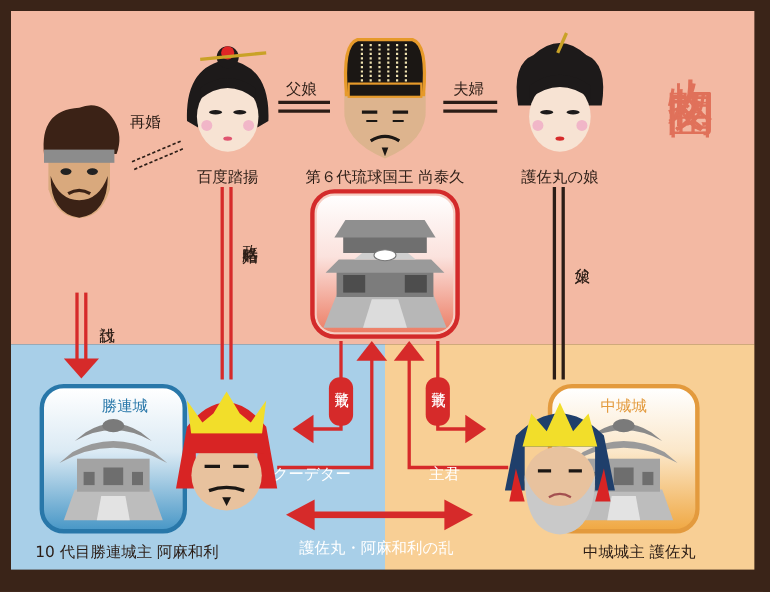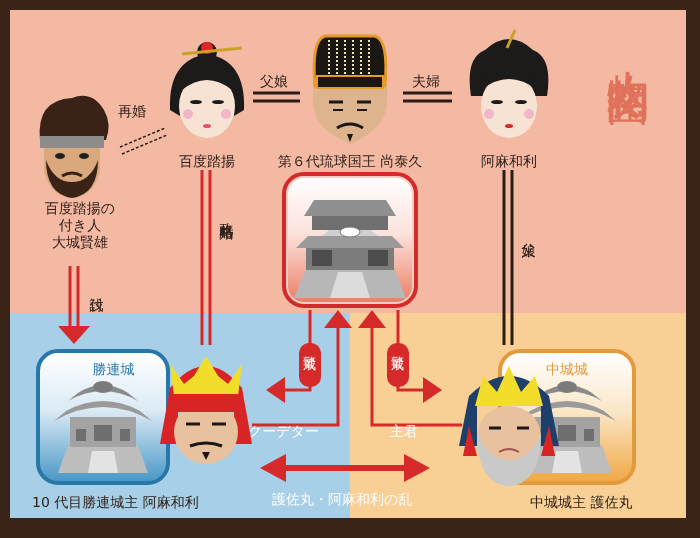--- a/index.html
+++ b/index.html
@@ -163,23 +163,20 @@
 
   <svg width="80" height="110" style="left:22px;top:80px;">
     <path d="M8,50 Q4,10 40,8 Q60,0 72,20 Q80,34 74,50 Z" fill="#3b2216"></path>
     <path d="M12,50 L12,82 Q20,108 40,108 Q60,108 68,82 L68,50 Z" fill="#d9a97d"></path>
     <rect x="8" y="46" width="64" height="12" fill="#8c8c8c"></rect>
     <path d="M14,70 Q14,104 40,108 Q66,104 66,70 Q58,92 40,92 Q22,92 14,70 Z" fill="#3b2216"></path>
     <ellipse cx="28" cy="66" rx="5" ry="3" fill="#222"></ellipse>
     <ellipse cx="52" cy="66" rx="5" ry="3" fill="#222"></ellipse>
     <path d="M30,86 Q40,80 50,86" stroke="#3b2216" stroke-width="3" fill="none"></path>
   </svg>
-  <div class="lbl multi" style="left:20px;top:190px;width:100px;">百度踏揚の
-付き人
-大城賢雄</div>
 
   <svg width="90" height="100" style="left:152px;top:30px;">
     <path d="M8,70 Q6,20 45,14 Q84,20 82,70 L72,76 Q72,40 45,34 Q18,40 18,76 Z" fill="#1d1a1a"></path>
     <circle cx="45" cy="12" r="10" fill="#1d1a1a"></circle>
     <circle cx="45" cy="8" r="6" fill="#e02626"></circle>
     <line x1="20" y1="14" x2="80" y2="8" stroke="#c9a227" stroke-width="3"></line>
     <ellipse cx="45" cy="66" rx="28" ry="32" fill="#f7e3d3"></ellipse>
     <path d="M20,50 Q45,30 70,50 L70,40 Q45,22 20,40 Z" fill="#1d1a1a"></path>
     <ellipse cx="34" cy="62" rx="6" ry="2" fill="#1d1a1a"></ellipse>
     <ellipse cx="56" cy="62" rx="6" ry="2" fill="#1d1a1a"></ellipse>
@@ -212,21 +209,21 @@
     <path d="M6,68 Q0,30 20,22 Q44,0 68,22 Q88,30 82,68 Z" fill="#1d1a1a"></path>
     <line x1="50" y1="2" x2="42" y2="20" stroke="#c9a227" stroke-width="3"></line>
     <ellipse cx="44" cy="78" rx="28" ry="32" fill="#f7e3d3"></ellipse>
     <path d="M16,62 Q44,40 72,62 L72,50 Q44,30 16,50 Z" fill="#1d1a1a"></path>
     <ellipse cx="32" cy="74" rx="6" ry="2" fill="#1d1a1a"></ellipse>
     <ellipse cx="56" cy="74" rx="6" ry="2" fill="#1d1a1a"></ellipse>
     <circle cx="24" cy="86" r="5" fill="#f1b6c8"></circle>
     <circle cx="64" cy="86" r="5" fill="#f1b6c8"></circle>
     <ellipse cx="44" cy="98" rx="4" ry="2" fill="#d62a2a"></ellipse>
   </svg>
-  <div class="lbl center" style="left:499px;top:143px;">阿麻和利</div>
+  <div class="lbl center" style="left:499px;top:143px;">護佐丸の娘</div>
 
   <svg width="100" height="120" style="left:146px;top:338px;">
     <path d="M4,96 L14,40 Q50,-4 86,40 L96,96 L78,96 L78,50 L22,50 L22,96 Z" fill="#d82424"></path>
     <path d="M18,48 L14,16 L28,36 L38,28 L50,8 L62,28 L72,36 L86,16 L82,48 Z" fill="#f2de2a"></path>
     <ellipse cx="50" cy="84" rx="32" ry="32" fill="#e8c29e"></ellipse>
     <rect x="16" y="46" width="68" height="18" fill="#d82424"></rect>
     <path d="M30,76 L44,76 M56,76 L70,76" stroke="#1b1714" stroke-width="3"></path>
     <path d="M34,98 Q50,92 66,98" stroke="#1b1714" stroke-width="3" fill="none"></path>
     <path d="M46,104 L50,112 L54,104 Z" fill="#1b1714"></path>
   </svg>

